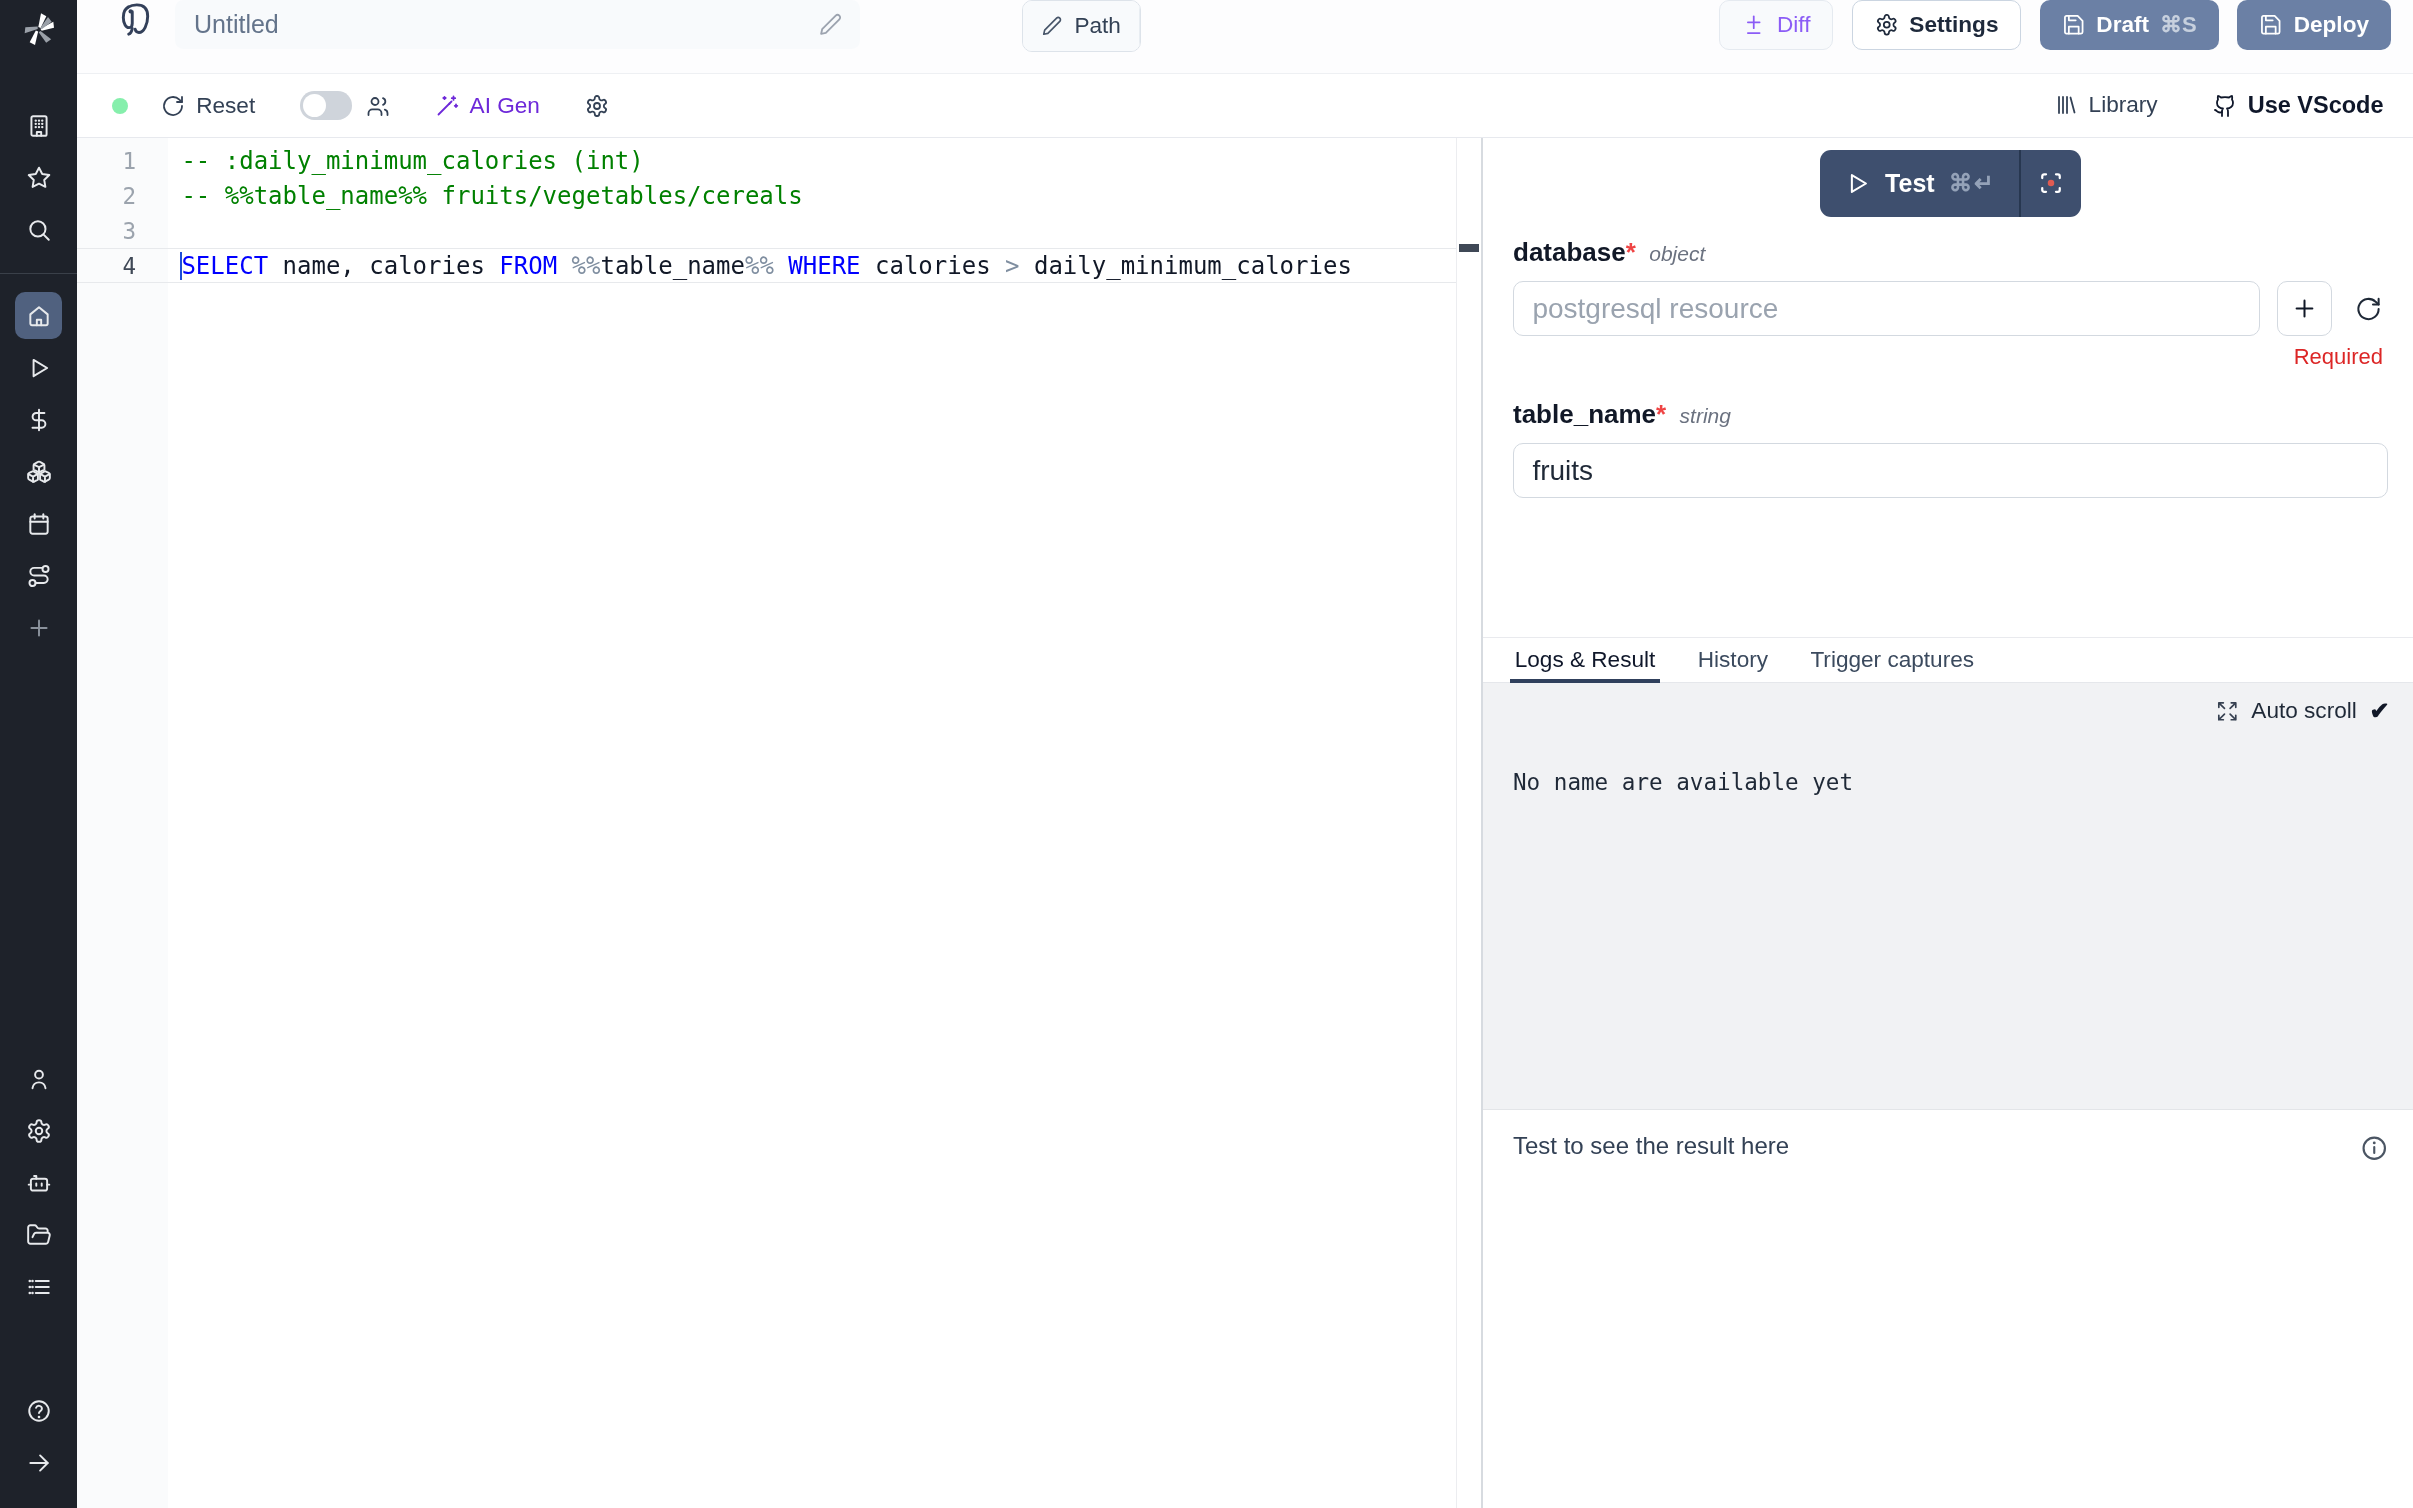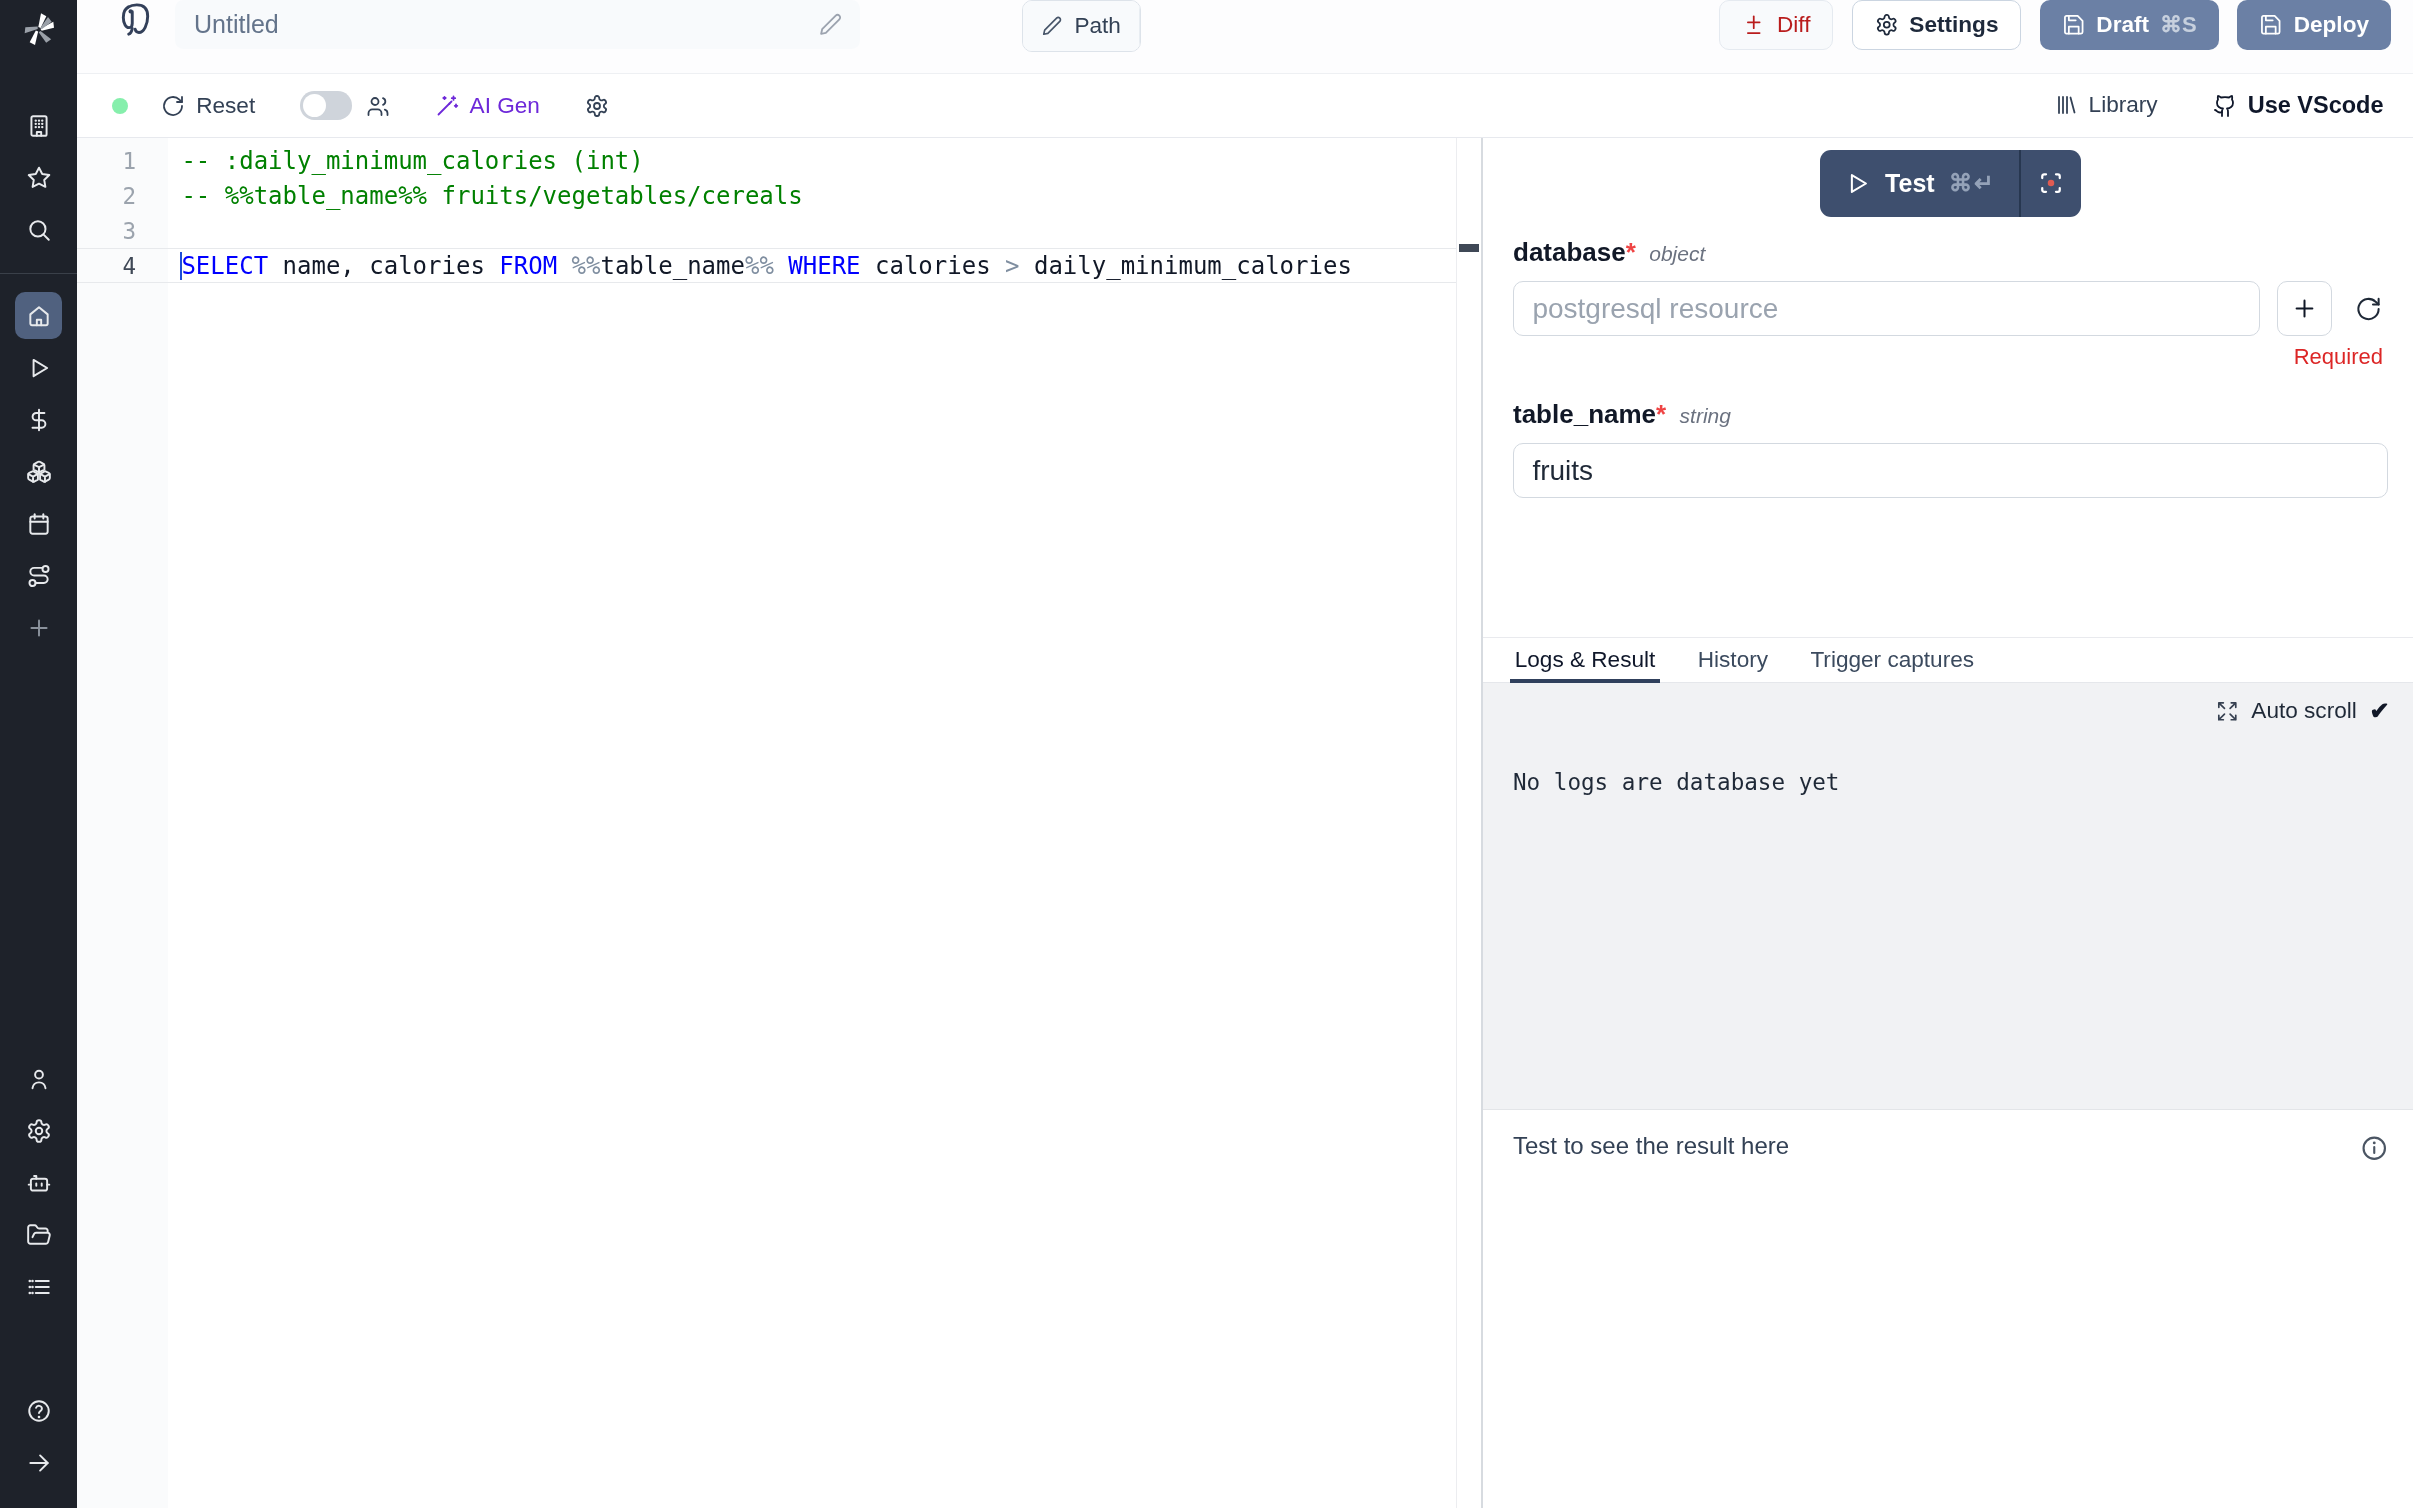--- a/index.html
+++ b/index.html
@@ -53,21 +53,21 @@
             display:flex;align-items:stretch;overflow:hidden;background:#fff}
   .path-left{display:flex;align-items:center;gap:11px;padding:0 18.4px;background:#f8fafc;
              border-right:0.8px solid #e8edf2;color:#334155;font-size:22.6px}
   .path-left .pencil{width:22px;height:22px;color:#475569}
   .path-value{display:flex;align-items:center;padding:0 22px;font-size:22px;color:#1e293b;
               font-family:"DejaVu Sans Mono",monospace}
   .topbar-right{margin-left:auto;display:flex;align-items:center;gap:18.4px}
   .btn{height:50px;border-radius:10px;display:inline-flex;align-items:center;gap:11px;
        padding:0 22px;font-size:22.6px;font-weight:600;cursor:default;white-space:nowrap}
   .btn svg{width:23.5px;height:23.5px}
-  .btn-diff{background:#f8fafc;border:0.8px solid #e5eaf0;color:#b91c1c;font-weight:500}
+  .btn-diff{background:#f8fafc;border:0.8px solid #e5eaf0;color:#8b5cf6;font-weight:500}
   .btn-settings{background:#fff;border:0.8px solid #cbd5e1;color:#1e293b}
   .btn-primary{background:var(--slate-btn);border:none;color:#fff}
   .btn-primary .shortcut{color:#c7d0de;font-weight:600;font-size:22px}
 
   .toolbar{height:64px;display:flex;align-items:center;padding:0 23.5px;background:#fff;
            border-bottom:0.8px solid #e7e9ee}
   .status-dot{width:16px;height:16px;border-radius:50%;background:var(--green-dot);
               margin:0 27px 0 11.7px;flex-shrink:0}
   .tool-item{display:flex;align-items:center;gap:11px;font-size:22.6px;color:#334155;margin-right:39px}
   .tool-item svg{width:24px;height:24px}
@@ -511,21 +511,21 @@
           <div class="autoscroll-row">
             <svg class="stroke" viewBox="0 0 24 24">
               <path d="m21 21-6-6m6 6v-4.8m0 4.8h-4.8"></path>
                 <path d="M3 16.2V21m0 0h4.8M3 21l6-6"></path>
               <path d="M21 7.8V3m0 0h-4.8M21 3l-6 6"></path>
                 <path d="M3 7.8V3m0 0h4.8M3 3l6 6"></path>
             </svg>
             <span>Auto scroll</span>
             <span class="check-glyph">✔</span>
           </div>
-          <div class="logs-empty">No logs are database yet</div>
+          <div class="logs-empty">No name are available yet</div>
         </div>
 
         <div class="result-section">
           <span>Test to see the result here</span>
           <svg class="stroke info-icon" viewBox="0 0 24 24">
             <circle cx="12" cy="12" r="9"></circle>
               <path d="M12 11v5"></path>
               <path d="M12 7.5h.01" stroke-width="2.4"></path>
           </svg>
         </div>

